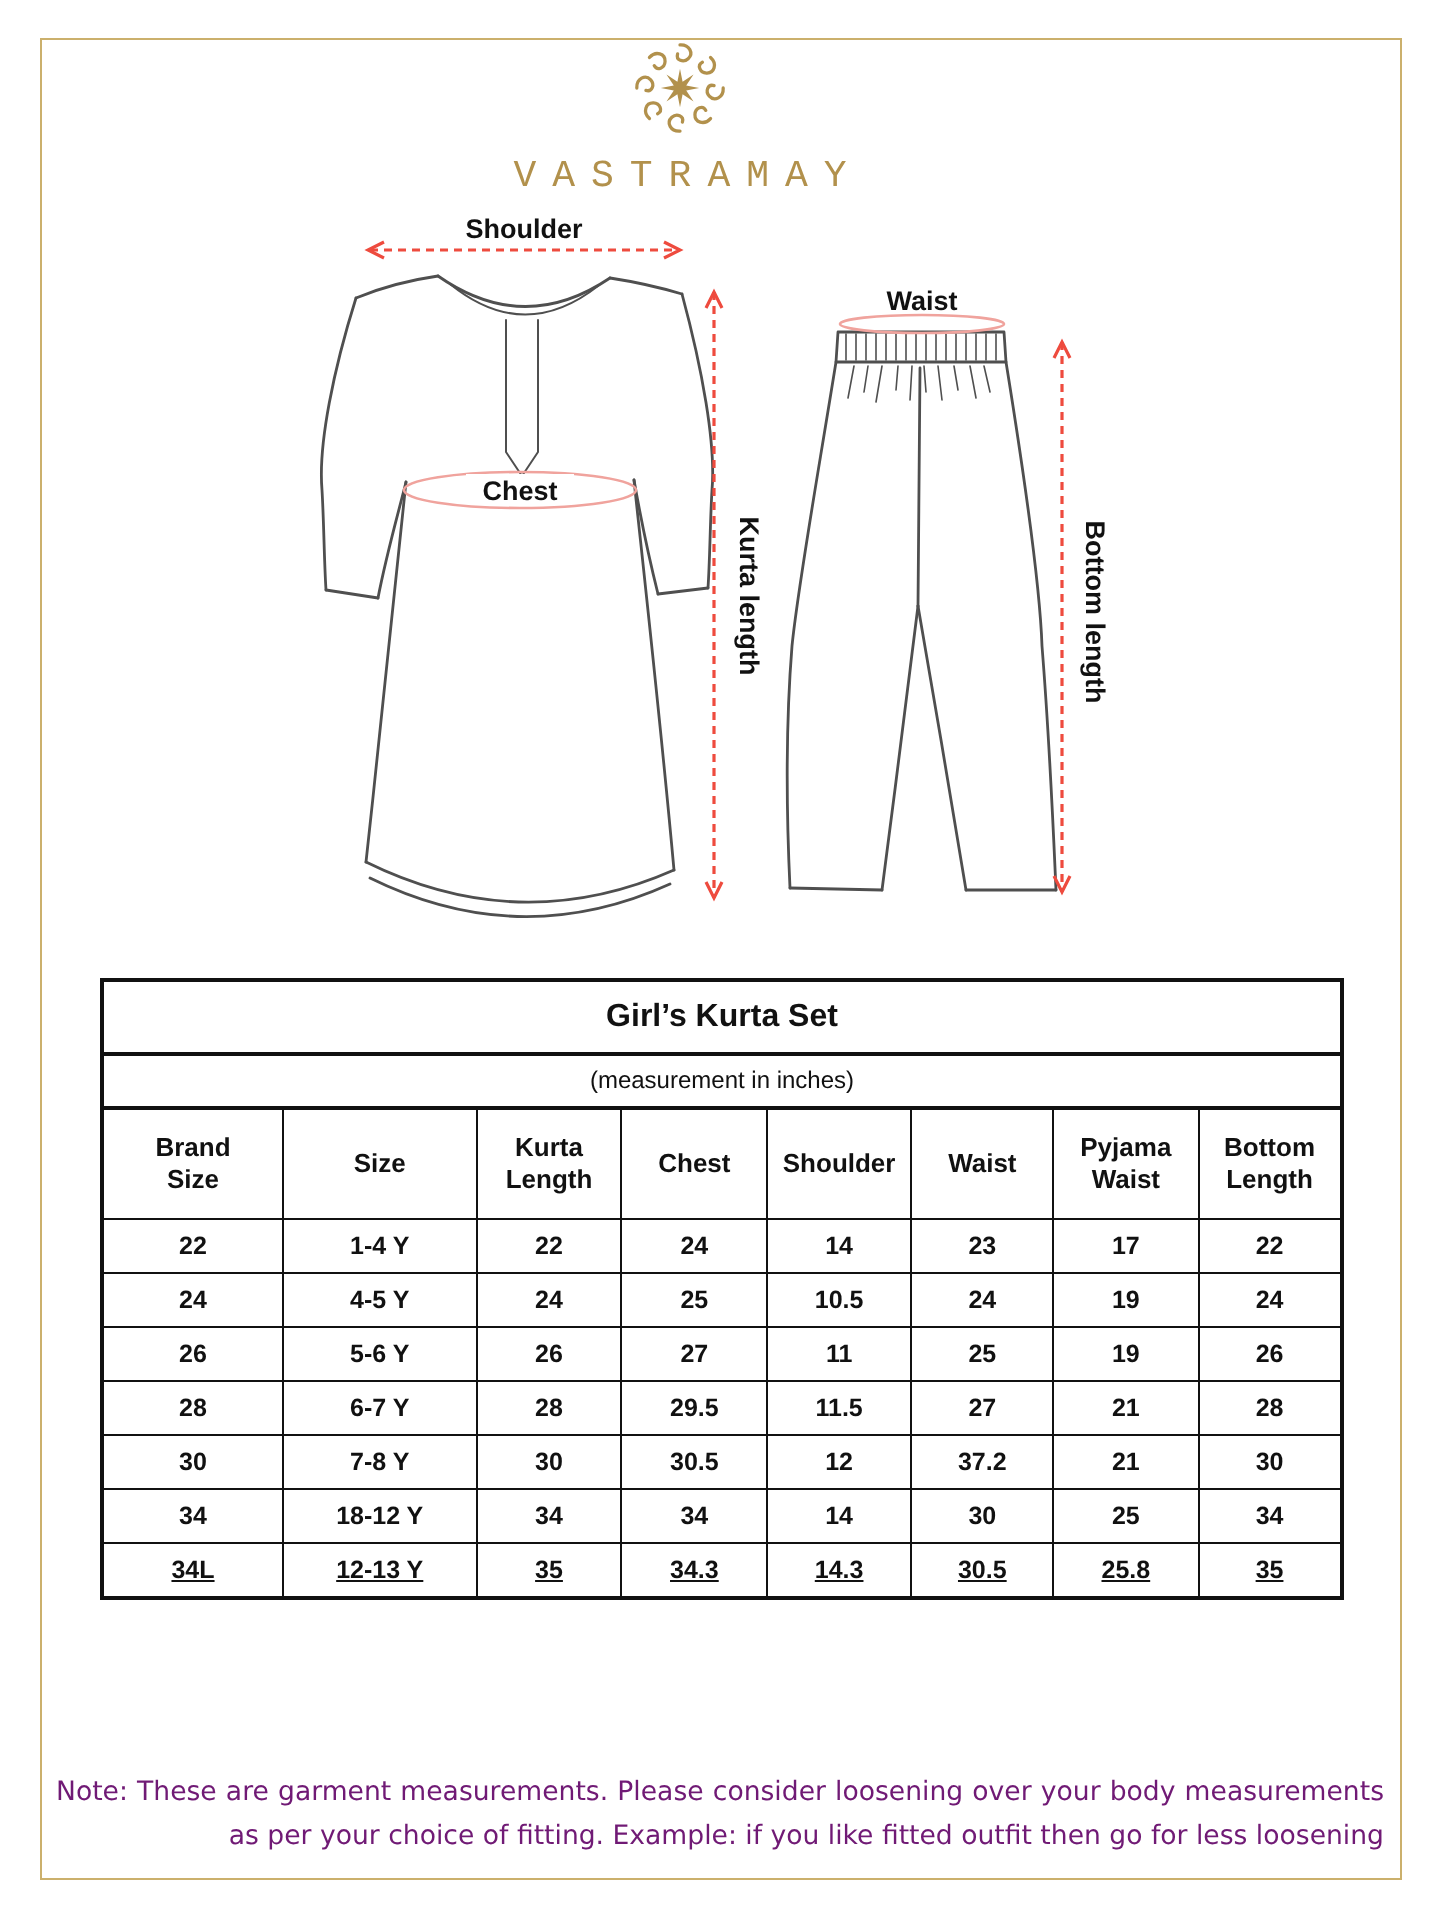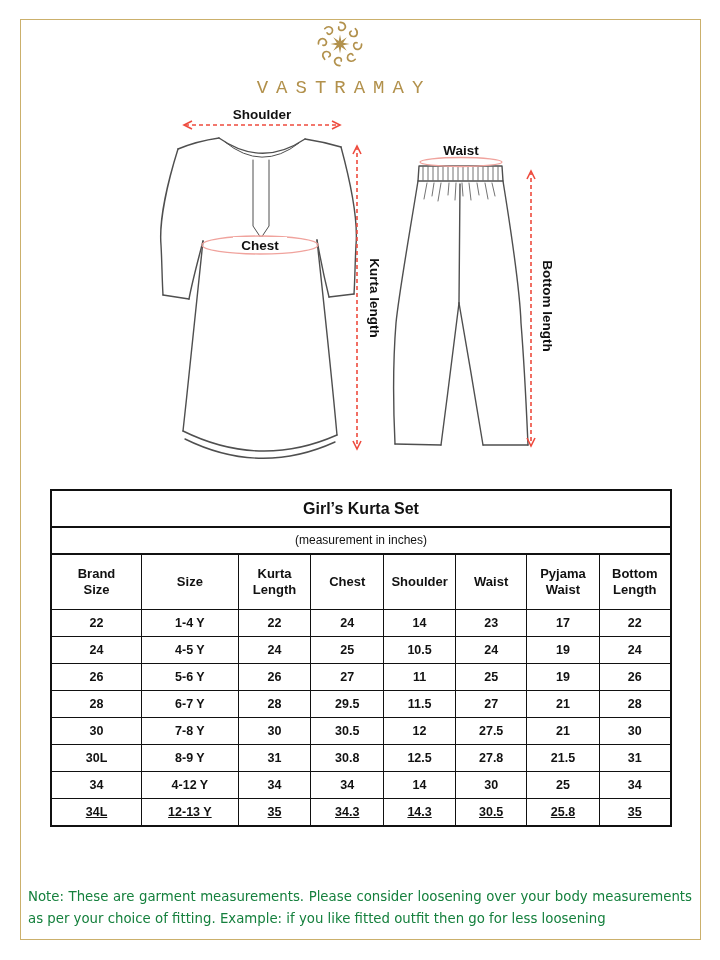--- a/index.html
+++ b/index.html
@@ -50,24 +50,24 @@
   .size-table tbody td{
     height:24px;font-size:12.5px;font-weight:bold;
   }
   .size-table tr:first-child th{border-top-width:2.5px;}
   .size-table td:first-child,.size-table th:first-child{border-left-width:2.5px;}
   .size-table td:last-child,.size-table th:last-child{border-right-width:2.5px;text-align:center;}
   .size-table tbody tr:last-child td{border-bottom-width:2.5px;text-decoration:underline;}
   
   .note{
     position:absolute;left:28px;top:886px;width:664px;
-    font-family:"DejaVu Sans",sans-serif;font-size:13.3px;line-height:1.68;color:#15803d;
+    font-family:"DejaVu Sans",sans-serif;font-size:13.3px;line-height:1.68;color:#701a75;
   }
   .note-line1{text-align:justify;text-align-last:justify;}
-  .note-line2{}
+  .note-line2{text-align:right;}
 </style>
 </head>
 <body>
 
 <div class="gold-frame"></div>
 
 <div class="logo-block">
   <svg class="logo-icon" viewBox="0 0 100 100" aria-hidden="true">
     <defs>
       <path id="curl" d="M50,5 C60,4.5 64.5,14 58.5,19.5 C53.5,24 45.5,21 47.5,14.5" fill="none" stroke="#b2914c" stroke-width="3.4" stroke-linecap="round"></path>
@@ -233,37 +233,27 @@
         <td>27</td>
         <td>21</td>
         <td>28</td>
       </tr>
     <tr>
         <td>30</td>
         <td>7-8 Y</td>
         <td>30</td>
         <td>30.5</td>
         <td>12</td>
-        <td>27.5</td>
+        <td>37.2</td>
         <td>21</td>
         <td>30</td>
       </tr>
     <tr>
-        <td>30L</td>
-        <td>8-9 Y</td>
-        <td>31</td>
-        <td>30.8</td>
-        <td>12.5</td>
-        <td>27.8</td>
-        <td>21.5</td>
-        <td>31</td>
-      </tr>
-    <tr>
-        <td>34</td>
-        <td>4-12 Y</td>
+        <td>34</td>
+        <td>18-12 Y</td>
         <td>34</td>
         <td>34</td>
         <td>14</td>
         <td>30</td>
         <td>25</td>
         <td>34</td>
       </tr>
     <tr>
         <td>34L</td>
         <td>12-13 Y</td>

